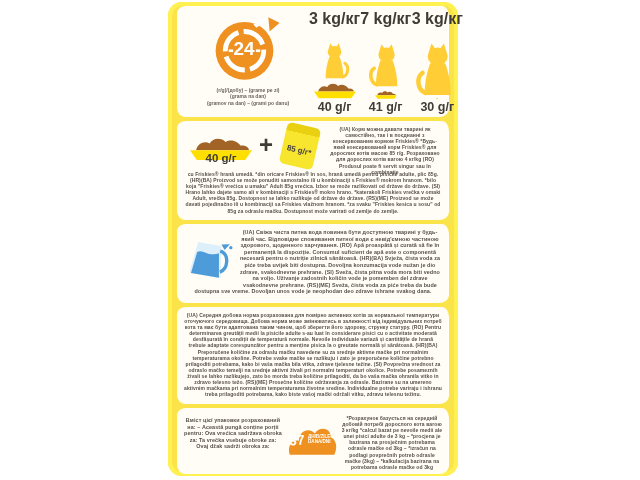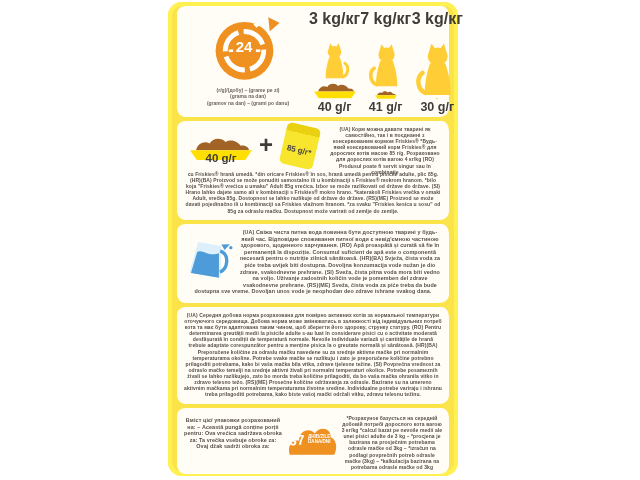--- a/index.html
+++ b/index.html
@@ -28,21 +28,21 @@
     font-size:5.4px;line-height:6.6px;font-weight:bold;
     color:#56504A;text-align:center;letter-spacing:.1px;
   }
   .tiny5{font-size:5px;line-height:6.1px;}
 
   
   .clock-wrap{position:absolute;left:12px;top:6px;width:118px;text-align:center;}
   .clock-box{position:relative;width:70px;height:70px;margin:2px auto 0;}
   .clock-num{
     position:absolute;left:0;top:24px;width:62px;text-align:center;
-    font-size:15px;font-weight:bold;color:#fff;
+    font-size:19px;font-weight:bold;color:#fff;
   }
   .clock-caption{margin-top:3px;font-size:5px;line-height:6.4px;font-weight:bold;color:#6B645C;}
   .cols{position:absolute;left:132px;top:4px;right:4px;display:flex;}
   .col{flex:1;display:flex;flex-direction:column;align-items:center;justify-content:flex-end;height:104px;}
   .weight{font-size:16px;font-weight:bold;color:#3F3B37;white-space:nowrap;margin-bottom:13px;}
   .catbox{display:flex;align-items:flex-end;flex:1;}
   .amount{font-size:12.5px;font-weight:bold;color:#3F3B37;white-space:nowrap;margin-top:1px;}
   .mirror{transform:scaleX(-1);}
 
   

